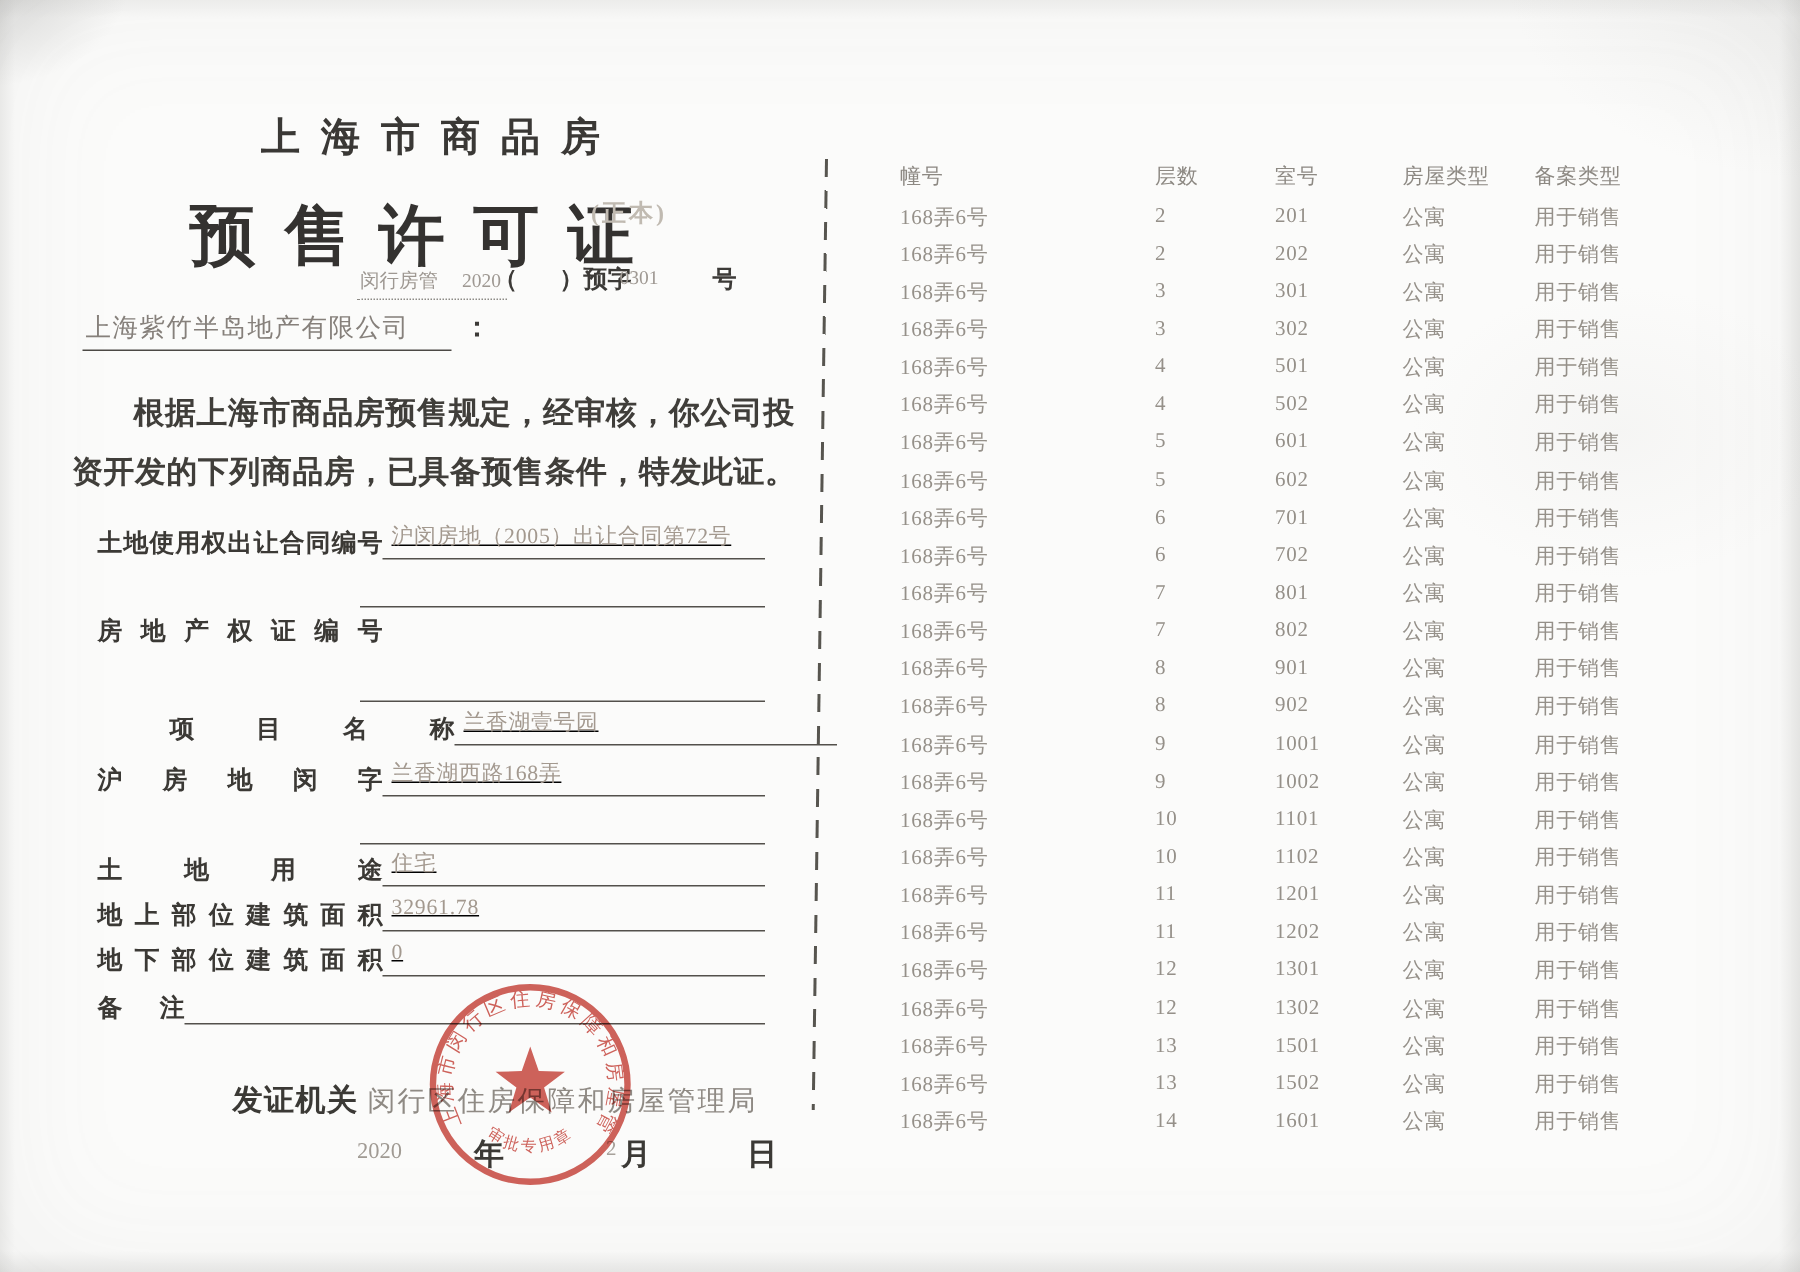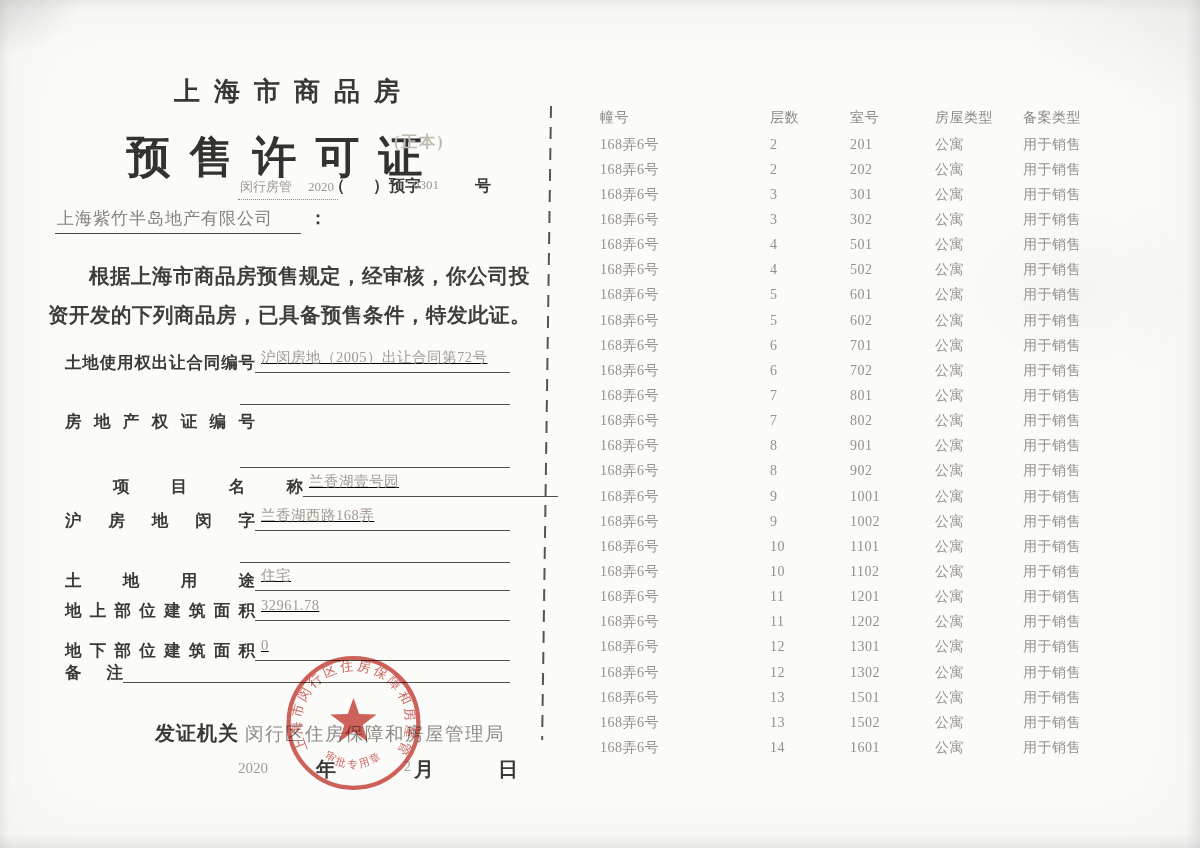--- a/index.html
+++ b/index.html
@@ -173,21 +173,21 @@
           <div class="field-underline">
             <span class="field-value">住宅</span>
           </div>
         </div>
         <div class="field-row" style="top: 596px;">
           <div class="field-label">地上部位建筑面积</div>
           <div class="field-underline">
             <span class="field-value">32961.78</span>
           </div>
         </div>
-        <div class="field-row" style="top: 626px; margin-top: 10px;">
+        <div class="field-row" style="top: 626px;">
           <div class="field-label">地下部位建筑面积</div>
           <div class="field-underline">
             <span class="field-value">0</span>
           </div>
         </div>
         <div class="field-row short" style="top: 658px;">
           <div class="field-label">备注</div>
           <div class="field-underline">
             <span class="field-value"></span>
           </div>

